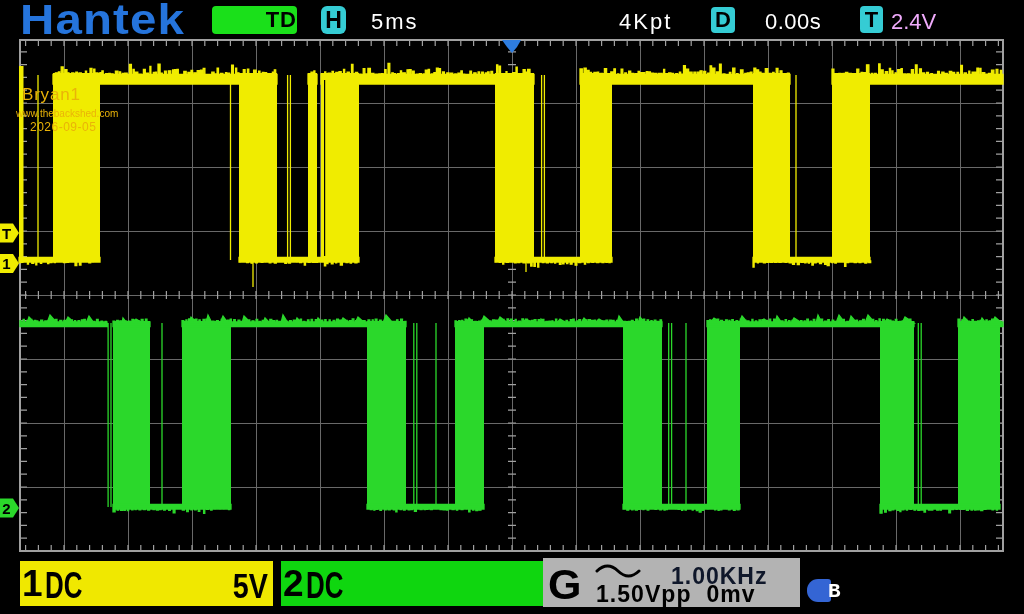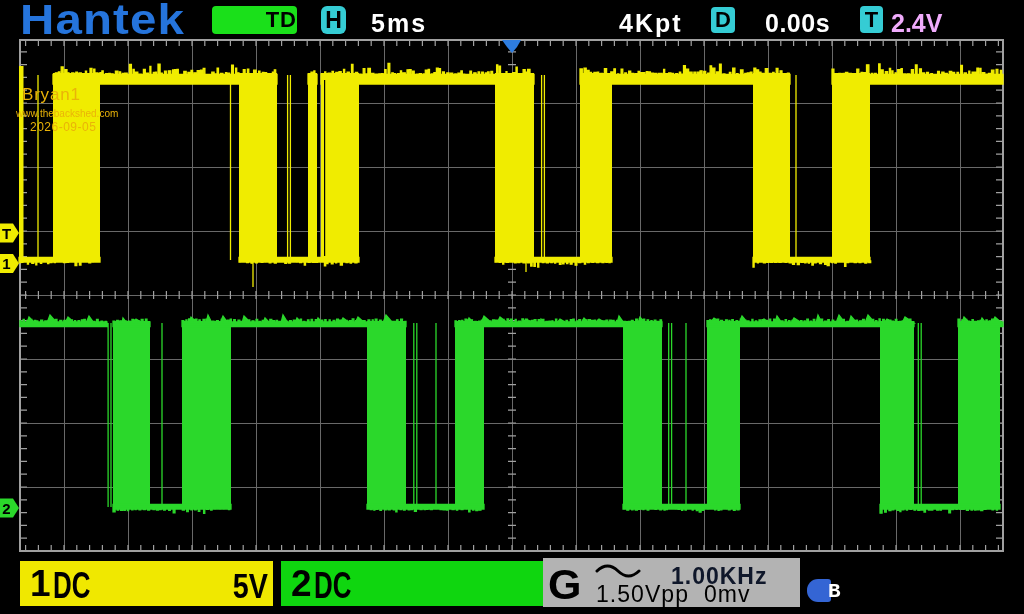--- a/index.html
+++ b/index.html
@@ -1,23 +1,23 @@
 <!DOCTYPE html>
 <html><head><meta charset="utf-8"><style>
 html,body{margin:0;padding:0;background:#000}
 #scr{position:relative;width:1024px;height:614px;background:#000;font-family:"Liberation Sans",sans-serif;overflow:hidden}
 .abs{position:absolute}
-.toplbl{position:absolute;top:9px;color:#fff;font-size:25px;font-weight:bold;white-space:nowrap}
+.toplbl{position:absolute;top:9px;color:#fff;font-size:22px;font-weight:normal;white-space:nowrap}
 .cybox{position:absolute;background:#35ccd4;color:#000;font-weight:bold;text-align:center;border-radius:4px}
 #logo{position:absolute;left:20px;top:-4px;color:#2574dc;font-size:42px;font-weight:bold;letter-spacing:1px;transform:scaleX(1.13);transform-origin:left top}
 #td{position:absolute;left:212px;top:6px;width:85px;height:28px;background:#1ae01a;border-radius:4px;color:#000;font-size:22px;font-weight:bold;text-align:right;line-height:28px;letter-spacing:1px}
 #hic{position:absolute;left:321px;top:6px;width:25px;height:28px;background:#35ccd4;border-radius:6px;color:#000;font-size:23px;font-weight:bold;text-align:center;line-height:28px}
 .ovl{position:absolute;color:#eab308;white-space:nowrap}
 .botbox{position:absolute;top:561px;height:45px;color:#000;font-weight:bold}
-.chlbl{position:absolute;left:10px;top:2px;font-size:37px;font-weight:bold}
+.chlbl{position:absolute;left:2px;top:2px;font-size:37px;font-weight:bold}
 .dc{font-size:36px;display:inline-block;transform:scaleX(0.72);transform-origin:left bottom;position:relative;top:2px;left:2px}
 .vlbl{position:absolute;right:5px;top:5px;font-size:35px;transform:scaleX(0.82);transform-origin:right bottom}
 </style></head><body>
 <div id="scr">
 <svg width="1024" height="614" viewBox="0 0 1024 614" style="position:absolute;left:0;top:0">
       <path d="M64.5 40V551 M128.5 40V551 M192.5 40V551 M256.5 40V551 M320.5 40V551 M384.5 40V551 M448.5 40V551 M512.5 40V551 M576.5 40V551 M640.5 40V551 M704.5 40V551 M768.5 40V551 M832.5 40V551 M896.5 40V551 M960.5 40V551 M20 103.5H1003 M20 167.5H1003 M20 231.5H1003 M20 295.5H1003 M20 359.5H1003 M20 423.5H1003 M20 487.5H1003" stroke="#696969" stroke-width="1" fill="none"></path>
       <rect x="20" y="40" width="983" height="511" fill="none" stroke="#a0a0a0" stroke-width="2"></rect>
       <path d="M499.2 40V46 M499.2 545V551 M499.2 291V299 M486.4 40V46 M486.4 545V551 M486.4 291V299 M473.6 40V46 M473.6 545V551 M473.6 291V299 M460.8 40V46 M460.8 545V551 M460.8 291V299 M448.0 40V46 M448.0 545V551 M448.0 291V299 M435.2 40V46 M435.2 545V551 M435.2 291V299 M422.4 40V46 M422.4 545V551 M422.4 291V299 M409.6 40V46 M409.6 545V551 M409.6 291V299 M396.8 40V46 M396.8 545V551 M396.8 291V299 M384.0 40V46 M384.0 545V551 M384.0 291V299 M371.2 40V46 M371.2 545V551 M371.2 291V299 M358.4 40V46 M358.4 545V551 M358.4 291V299 M345.6 40V46 M345.6 545V551 M345.6 291V299 M332.8 40V46 M332.8 545V551 M332.8 291V299 M320.0 40V46 M320.0 545V551 M320.0 291V299 M307.2 40V46 M307.2 545V551 M307.2 291V299 M294.4 40V46 M294.4 545V551 M294.4 291V299 M281.6 40V46 M281.6 545V551 M281.6 291V299 M268.8 40V46 M268.8 545V551 M268.8 291V299 M256.0 40V46 M256.0 545V551 M256.0 291V299 M243.2 40V46 M243.2 545V551 M243.2 291V299 M230.4 40V46 M230.4 545V551 M230.4 291V299 M217.6 40V46 M217.6 545V551 M217.6 291V299 M204.8 40V46 M204.8 545V551 M204.8 291V299 M192.0 40V46 M192.0 545V551 M192.0 291V299 M179.2 40V46 M179.2 545V551 M179.2 291V299 M166.4 40V46 M166.4 545V551 M166.4 291V299 M153.6 40V46 M153.6 545V551 M153.6 291V299 M140.8 40V46 M140.8 545V551 M140.8 291V299 M128.0 40V46 M128.0 545V551 M128.0 291V299 M115.2 40V46 M115.2 545V551 M115.2 291V299 M102.4 40V46 M102.4 545V551 M102.4 291V299 M89.6 40V46 M89.6 545V551 M89.6 291V299 M76.8 40V46 M76.8 545V551 M76.8 291V299 M64.0 40V46 M64.0 545V551 M64.0 291V299 M51.2 40V46 M51.2 545V551 M51.2 291V299 M38.4 40V46 M38.4 545V551 M38.4 291V299 M25.6 40V46 M25.6 545V551 M25.6 291V299 M512.0 40V46 M512.0 545V551 M512.0 291V299 M524.8 40V46 M524.8 545V551 M524.8 291V299 M537.6 40V46 M537.6 545V551 M537.6 291V299 M550.4 40V46 M550.4 545V551 M550.4 291V299 M563.2 40V46 M563.2 545V551 M563.2 291V299 M576.0 40V46 M576.0 545V551 M576.0 291V299 M588.8 40V46 M588.8 545V551 M588.8 291V299 M601.6 40V46 M601.6 545V551 M601.6 291V299 M614.4 40V46 M614.4 545V551 M614.4 291V299 M627.2 40V46 M627.2 545V551 M627.2 291V299 M640.0 40V46 M640.0 545V551 M640.0 291V299 M652.8 40V46 M652.8 545V551 M652.8 291V299 M665.6 40V46 M665.6 545V551 M665.6 291V299 M678.4 40V46 M678.4 545V551 M678.4 291V299 M691.2 40V46 M691.2 545V551 M691.2 291V299 M704.0 40V46 M704.0 545V551 M704.0 291V299 M716.8 40V46 M716.8 545V551 M716.8 291V299 M729.6 40V46 M729.6 545V551 M729.6 291V299 M742.4 40V46 M742.4 545V551 M742.4 291V299 M755.2 40V46 M755.2 545V551 M755.2 291V299 M768.0 40V46 M768.0 545V551 M768.0 291V299 M780.8 40V46 M780.8 545V551 M780.8 291V299 M793.6 40V46 M793.6 545V551 M793.6 291V299 M806.4 40V46 M806.4 545V551 M806.4 291V299 M819.2 40V46 M819.2 545V551 M819.2 291V299 M832.0 40V46 M832.0 545V551 M832.0 291V299 M844.8 40V46 M844.8 545V551 M844.8 291V299 M857.6 40V46 M857.6 545V551 M857.6 291V299 M870.4 40V46 M870.4 545V551 M870.4 291V299 M883.2 40V46 M883.2 545V551 M883.2 291V299 M896.0 40V46 M896.0 545V551 M896.0 291V299 M908.8 40V46 M908.8 545V551 M908.8 291V299 M921.6 40V46 M921.6 545V551 M921.6 291V299 M934.4 40V46 M934.4 545V551 M934.4 291V299 M947.2 40V46 M947.2 545V551 M947.2 291V299 M960.0 40V46 M960.0 545V551 M960.0 291V299 M972.8 40V46 M972.8 545V551 M972.8 291V299 M985.6 40V46 M985.6 545V551 M985.6 291V299 M998.4 40V46 M998.4 545V551 M998.4 291V299 M20 282.2H27 M996 282.2H1003 M508 282.2H516 M20 269.4H27 M996 269.4H1003 M508 269.4H516 M20 256.6H27 M996 256.6H1003 M508 256.6H516 M20 243.8H27 M996 243.8H1003 M508 243.8H516 M20 231.0H27 M996 231.0H1003 M508 231.0H516 M20 218.2H27 M996 218.2H1003 M508 218.2H516 M20 205.4H27 M996 205.4H1003 M508 205.4H516 M20 192.6H27 M996 192.6H1003 M508 192.6H516 M20 179.8H27 M996 179.8H1003 M508 179.8H516 M20 167.0H27 M996 167.0H1003 M508 167.0H516 M20 154.2H27 M996 154.2H1003 M508 154.2H516 M20 141.4H27 M996 141.4H1003 M508 141.4H516 M20 128.6H27 M996 128.6H1003 M508 128.6H516 M20 115.8H27 M996 115.8H1003 M508 115.8H516 M20 103.0H27 M996 103.0H1003 M508 103.0H516 M20 90.2H27 M996 90.2H1003 M508 90.2H516 M20 77.4H27 M996 77.4H1003 M508 77.4H516 M20 64.6H27 M996 64.6H1003 M508 64.6H516 M20 51.8H27 M996 51.8H1003 M508 51.8H516 M20 295.0H27 M996 295.0H1003 M508 295.0H516 M20 307.8H27 M996 307.8H1003 M508 307.8H516 M20 320.6H27 M996 320.6H1003 M508 320.6H516 M20 333.4H27 M996 333.4H1003 M508 333.4H516 M20 346.2H27 M996 346.2H1003 M508 346.2H516 M20 359.0H27 M996 359.0H1003 M508 359.0H516 M20 371.8H27 M996 371.8H1003 M508 371.8H516 M20 384.6H27 M996 384.6H1003 M508 384.6H516 M20 397.4H27 M996 397.4H1003 M508 397.4H516 M20 410.2H27 M996 410.2H1003 M508 410.2H516 M20 423.0H27 M996 423.0H1003 M508 423.0H516 M20 435.8H27 M996 435.8H1003 M508 435.8H516 M20 448.6H27 M996 448.6H1003 M508 448.6H516 M20 461.4H27 M996 461.4H1003 M508 461.4H516 M20 474.2H27 M996 474.2H1003 M508 474.2H516 M20 487.0H27 M996 487.0H1003 M508 487.0H516 M20 499.8H27 M996 499.8H1003 M508 499.8H516 M20 512.6H27 M996 512.6H1003 M508 512.6H516 M20 525.4H27 M996 525.4H1003 M508 525.4H516 M20 538.2H27 M996 538.2H1003 M508 538.2H516" stroke="#a0a0a0" stroke-width="1.2" fill="none"></path>
       <rect x="53" y="73" width="47" height="188" fill="#f0ec00"></rect>
       <rect x="239" y="73" width="38" height="188" fill="#f0ec00"></rect>
@@ -67,17 +67,17 @@
 <div class="botbox" style="left:281px;width:302px;background:#0fd60f">
   <div class="chlbl">2<span class="dc">DC</span></div>
       <div class="vlbl">5V</div>
 </div>
 <div class="abs" style="left:543px;top:558px;width:257px;height:49px;background:#b3b3b3">
   <div class="abs" style="left:5px;top:2px;color:#000;font-size:43px;font-weight:bold">G</div>
   <svg class="abs" style="left:52px;top:5px" width="48" height="18" viewBox="0 0 48 18">
     <path d="M2 8 q10.5 -10 21 0 q10.5 10 21 0" fill="none" stroke="#000" stroke-width="3" stroke-linecap="round"></path>
   </svg>
   <div class="abs" style="left:128px;top:5px;color:#0f172a;font-size:23px;font-weight:bold;letter-spacing:1px">1.00KHz</div>
-  <div class="abs" style="left:53px;top:23px;color:#000;font-size:23px;font-weight:normal;letter-spacing:1.05px">1.50Vpp&nbsp;&nbsp;0mv</div>
+  <div class="abs" style="left:53px;top:23px;color:#000;font-size:23px;font-weight:bold;letter-spacing:1.05px">1.50Vpp&nbsp;&nbsp;0mv</div>
 </div>
 <div class="abs" style="left:807px;top:579px;width:24px;height:23px;background:#3465d4;border-radius:11px 3px 3px 11px"></div>
 <div class="abs" style="left:828px;top:580px;color:#fff;font-size:21px;font-weight:bold;font-family:'Liberation Mono',monospace">B</div>
 </div>
 
 </body></html>

